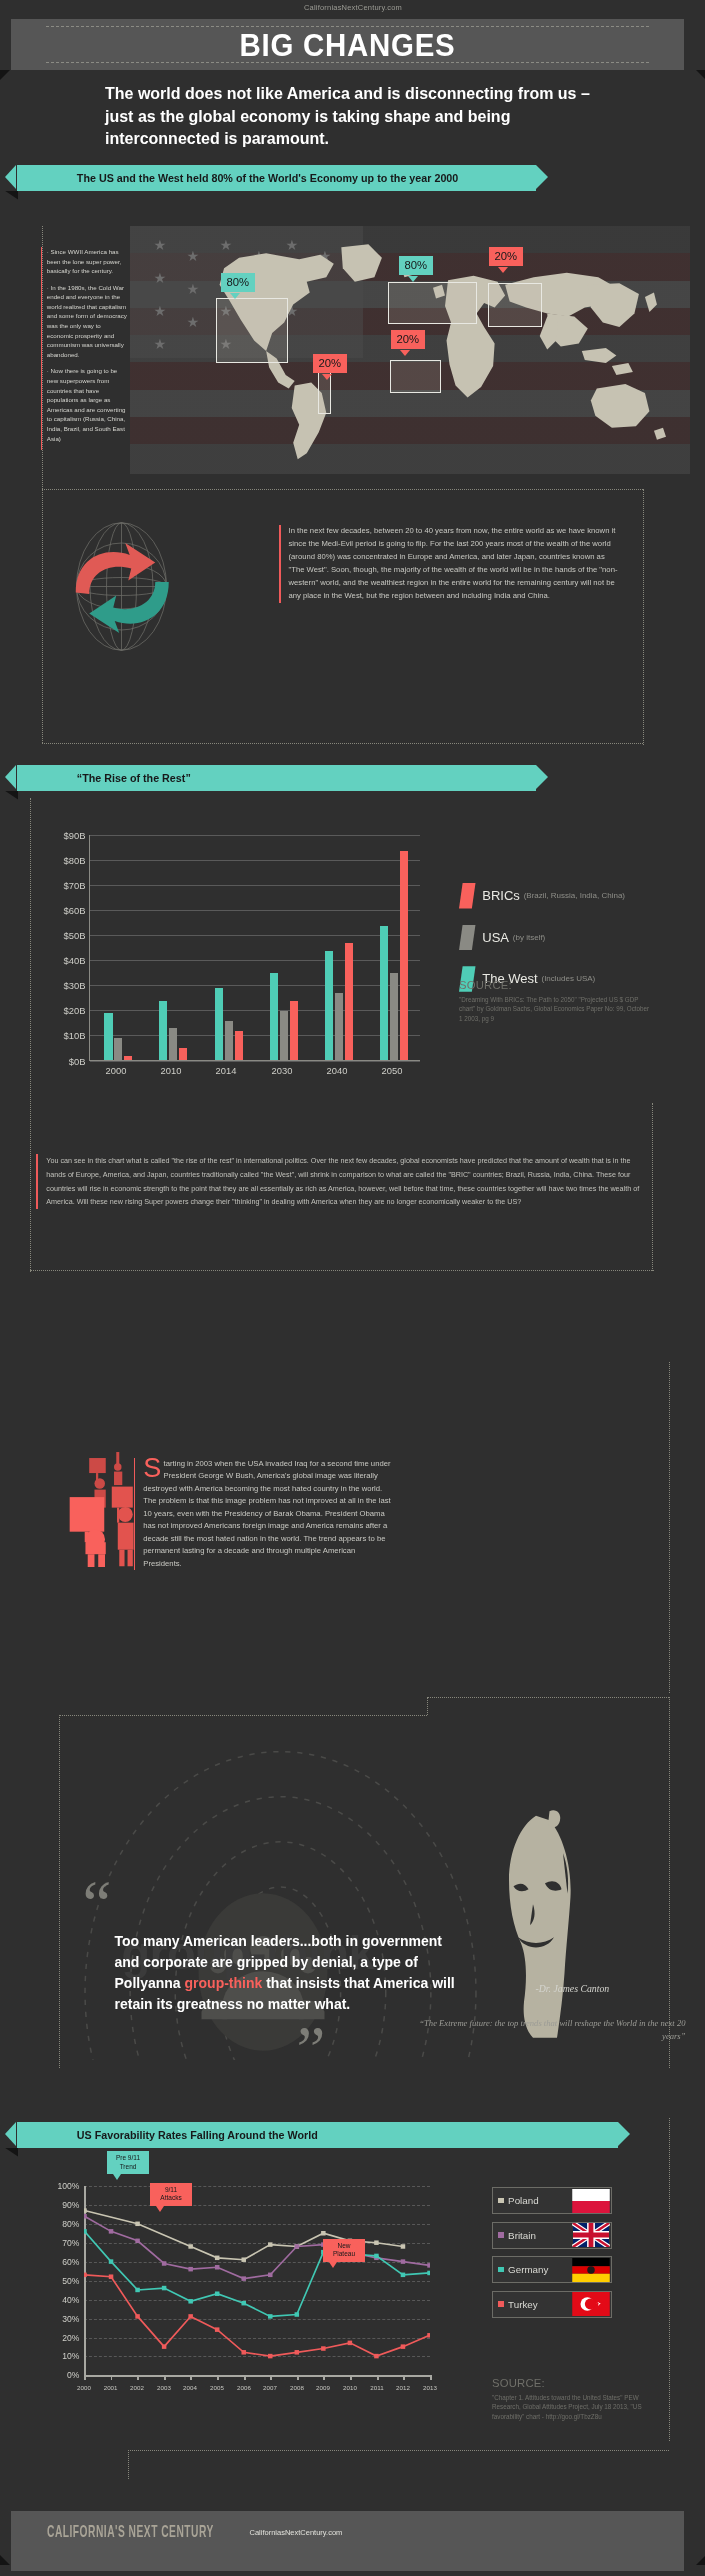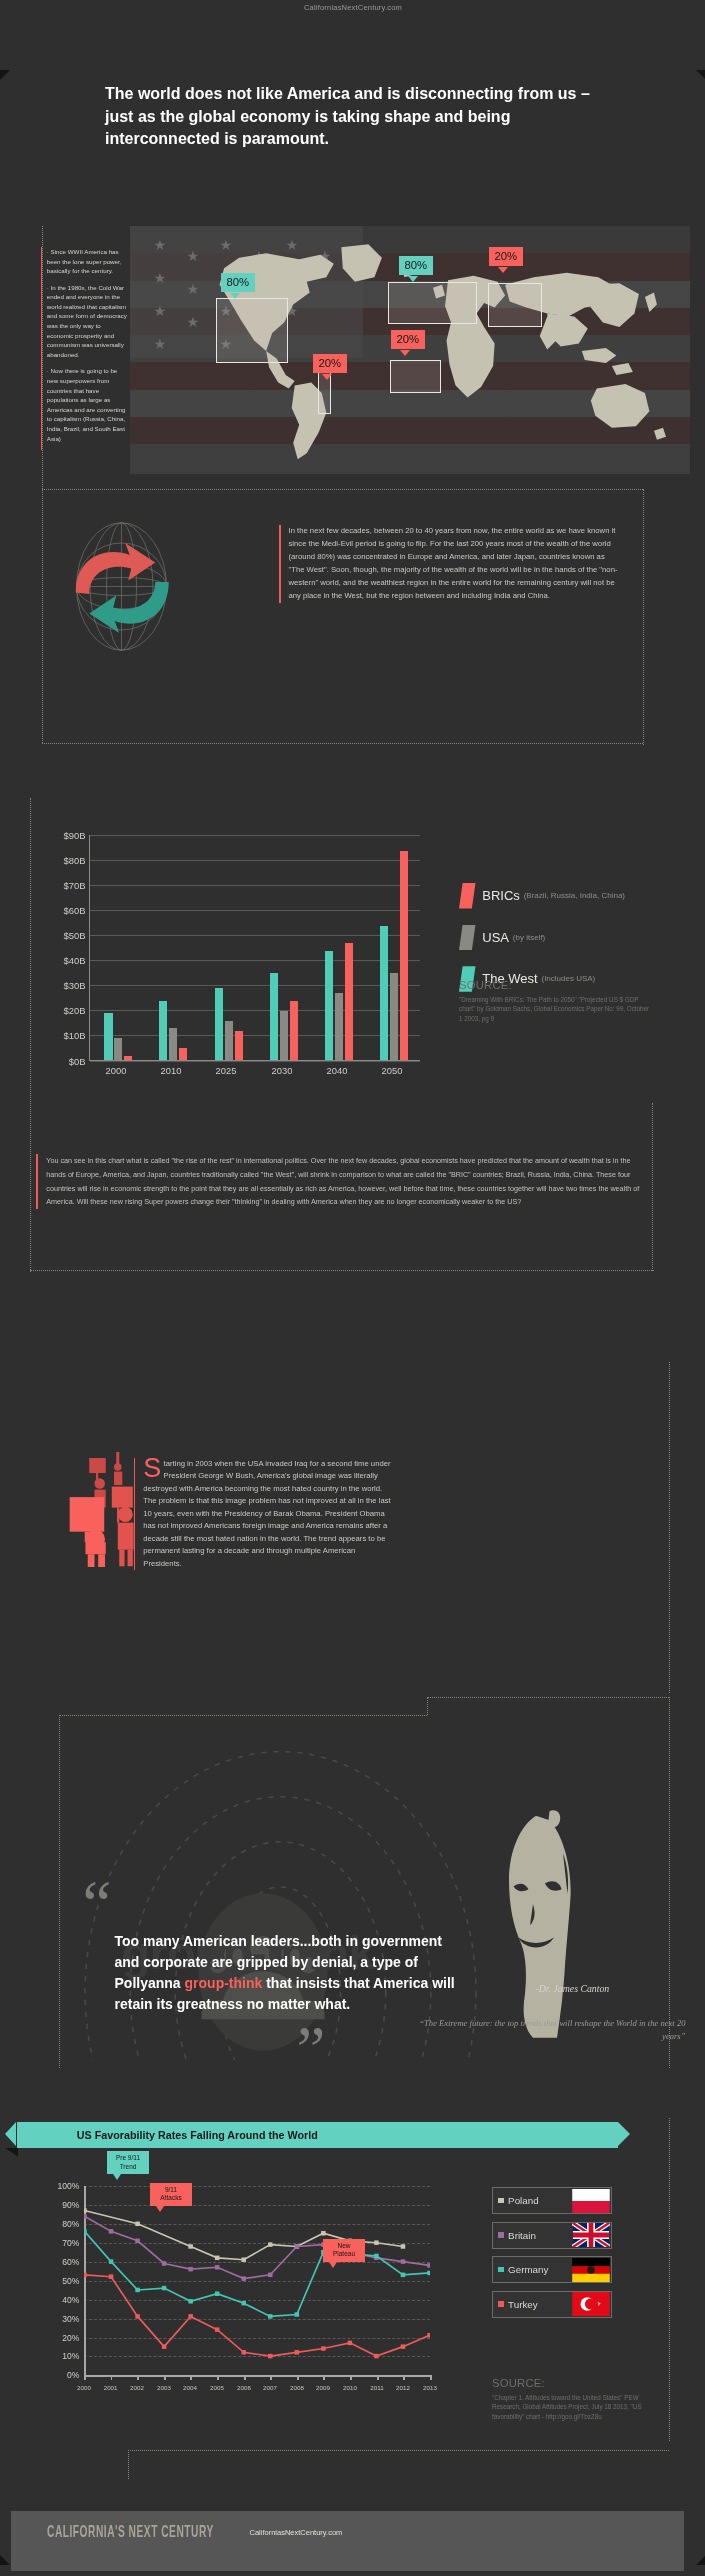--- a/index.html
+++ b/index.html
@@ -288,25 +288,36 @@
 </style>
 </head>
 <body>
 
 <div id="page">
 
   <div class="topbar">
     <div class="site">CaliforniasNextCentury.com</div>
   </div>
 
+  <div class="headband">
+    <div class="dash-top"></div>
+    <div class="dash-bot"></div>
+    <h1>BIG CHANGES</h1>
+  </div>
   <div class="ribbon-notch-l"></div>
   <div class="ribbon-notch-r"></div>
 
   <div class="intro">The world does not like America and is disconnecting from us – just as the global economy is taking shape and being interconnected is paramount.</div>
 
+  <div class="banner" style="top:165px; width:519px;">
+    <div class="ltip"></div>
+    <div class="rtip"></div>
+    <div class="shadow"></div>
+    <div class="btxt">The US and the West held 80% of the World's Economy up to the year 2000</div>
+  </div>
 
   <div class="dline-v" style="left:42px; top:226px; height:263px;"></div>
   <div class="dline-h" style="left:42px; top:489px; width:601px;"></div>
   <div class="dline-v" style="left:643px; top:489px; height:256px;"></div>
   <div class="dline-h" style="left:42px; top:743px; width:601px;"></div>
   <div class="dline-v" style="left:42px; top:489px; height:254px;"></div>
 
   <div class="mapblock">
     <div class="flagbg"></div>
     <div class="flagcanton"></div>
@@ -407,20 +418,26 @@
         <ellipse cx="95" cy="90" rx="60" ry="58"></ellipse>
         <ellipse cx="95" cy="90" rx="60" ry="12"></ellipse>
         <line x1="35" y1="90" x2="155" y2="90"></line>
       </g>
       <path d="M34 98 C34 52, 72 36, 106 48 L100 32 L140 58 L104 82 L108 66 C80 58, 52 70, 52 100 Z" fill="#e05a55"></path>
       <path d="M158 84 C158 130, 120 148, 86 136 L92 152 L52 126 L88 102 L84 118 C112 126, 140 112, 140 84 Z" fill="#2f9c8a"></path>
     </svg>
     <div class="globetxt">In the next few decades, between 20 to 40 years from now, the entire world as we have known it since the Medi-Evil period is going to flip. For the last 200 years most of the wealth of the world (around 80%) was concentrated in Europe and America, and later Japan, countries known as "The West". Soon, though, the majority of the wealth of the world will be in the hands of the "non-western" world, and the wealthiest region in the entire world for the remaining century will not be any place in the West, but the region between and including India and China.</div>
   </div>
 
+  <div class="banner" style="top:765px; width:519px;">
+    <div class="ltip"></div>
+    <div class="rtip"></div>
+    <div class="shadow"></div>
+    <div class="btxt">“The Rise of the Rest”</div>
+  </div>
 
   <div class="dline-v" style="left:30px; top:798px; height:474px;"></div>
   <div class="dline-h" style="left:30px; top:1270px; width:624px;"></div>
   <div class="dline-v" style="left:652px; top:1103px; height:168px;"></div>
 
   <div class="barwrap">
     <div class="bc-plot" id="bcPlot">
         <div class="bc-grid" style="top: 0px;"></div>
         <div class="bc-ylabel" style="top: 0px;">$90B</div>
         <div class="bc-grid" style="top: 25px;"></div>
@@ -468,21 +485,21 @@
         </div>
         <div class="bc-group" style="left: 290px; height: 226px;">
           <div class="bc-bar west" style="height: 135px;"></div>
           <div class="bc-bar usa" style="height: 88px;"></div>
           <div class="bc-bar bric" style="height: 210px;"></div>
         </div>
       </div>
     <div class="bc-axis"></div>
   <div class="bc-xlabel" style="left: 77px;">2000</div>
       <div class="bc-xlabel" style="left: 132px;">2010</div>
-      <div class="bc-xlabel" style="left: 187px;">2025</div>
+      <div class="bc-xlabel" style="left: 187px;">2014</div>
       <div class="bc-xlabel" style="left: 243px;">2030</div>
       <div class="bc-xlabel" style="left: 298px;">2040</div>
       <div class="bc-xlabel" style="left: 353px;">2050</div>
     </div>
 
   <div class="legend">
     <div class="lg-row">
       <div class="lg-swatch" style="background:#f9615c;"></div>
       <span class="lg-name">BRICs</span>
       <span class="lg-sub">(Brazil, Russia, India, China)</span>

